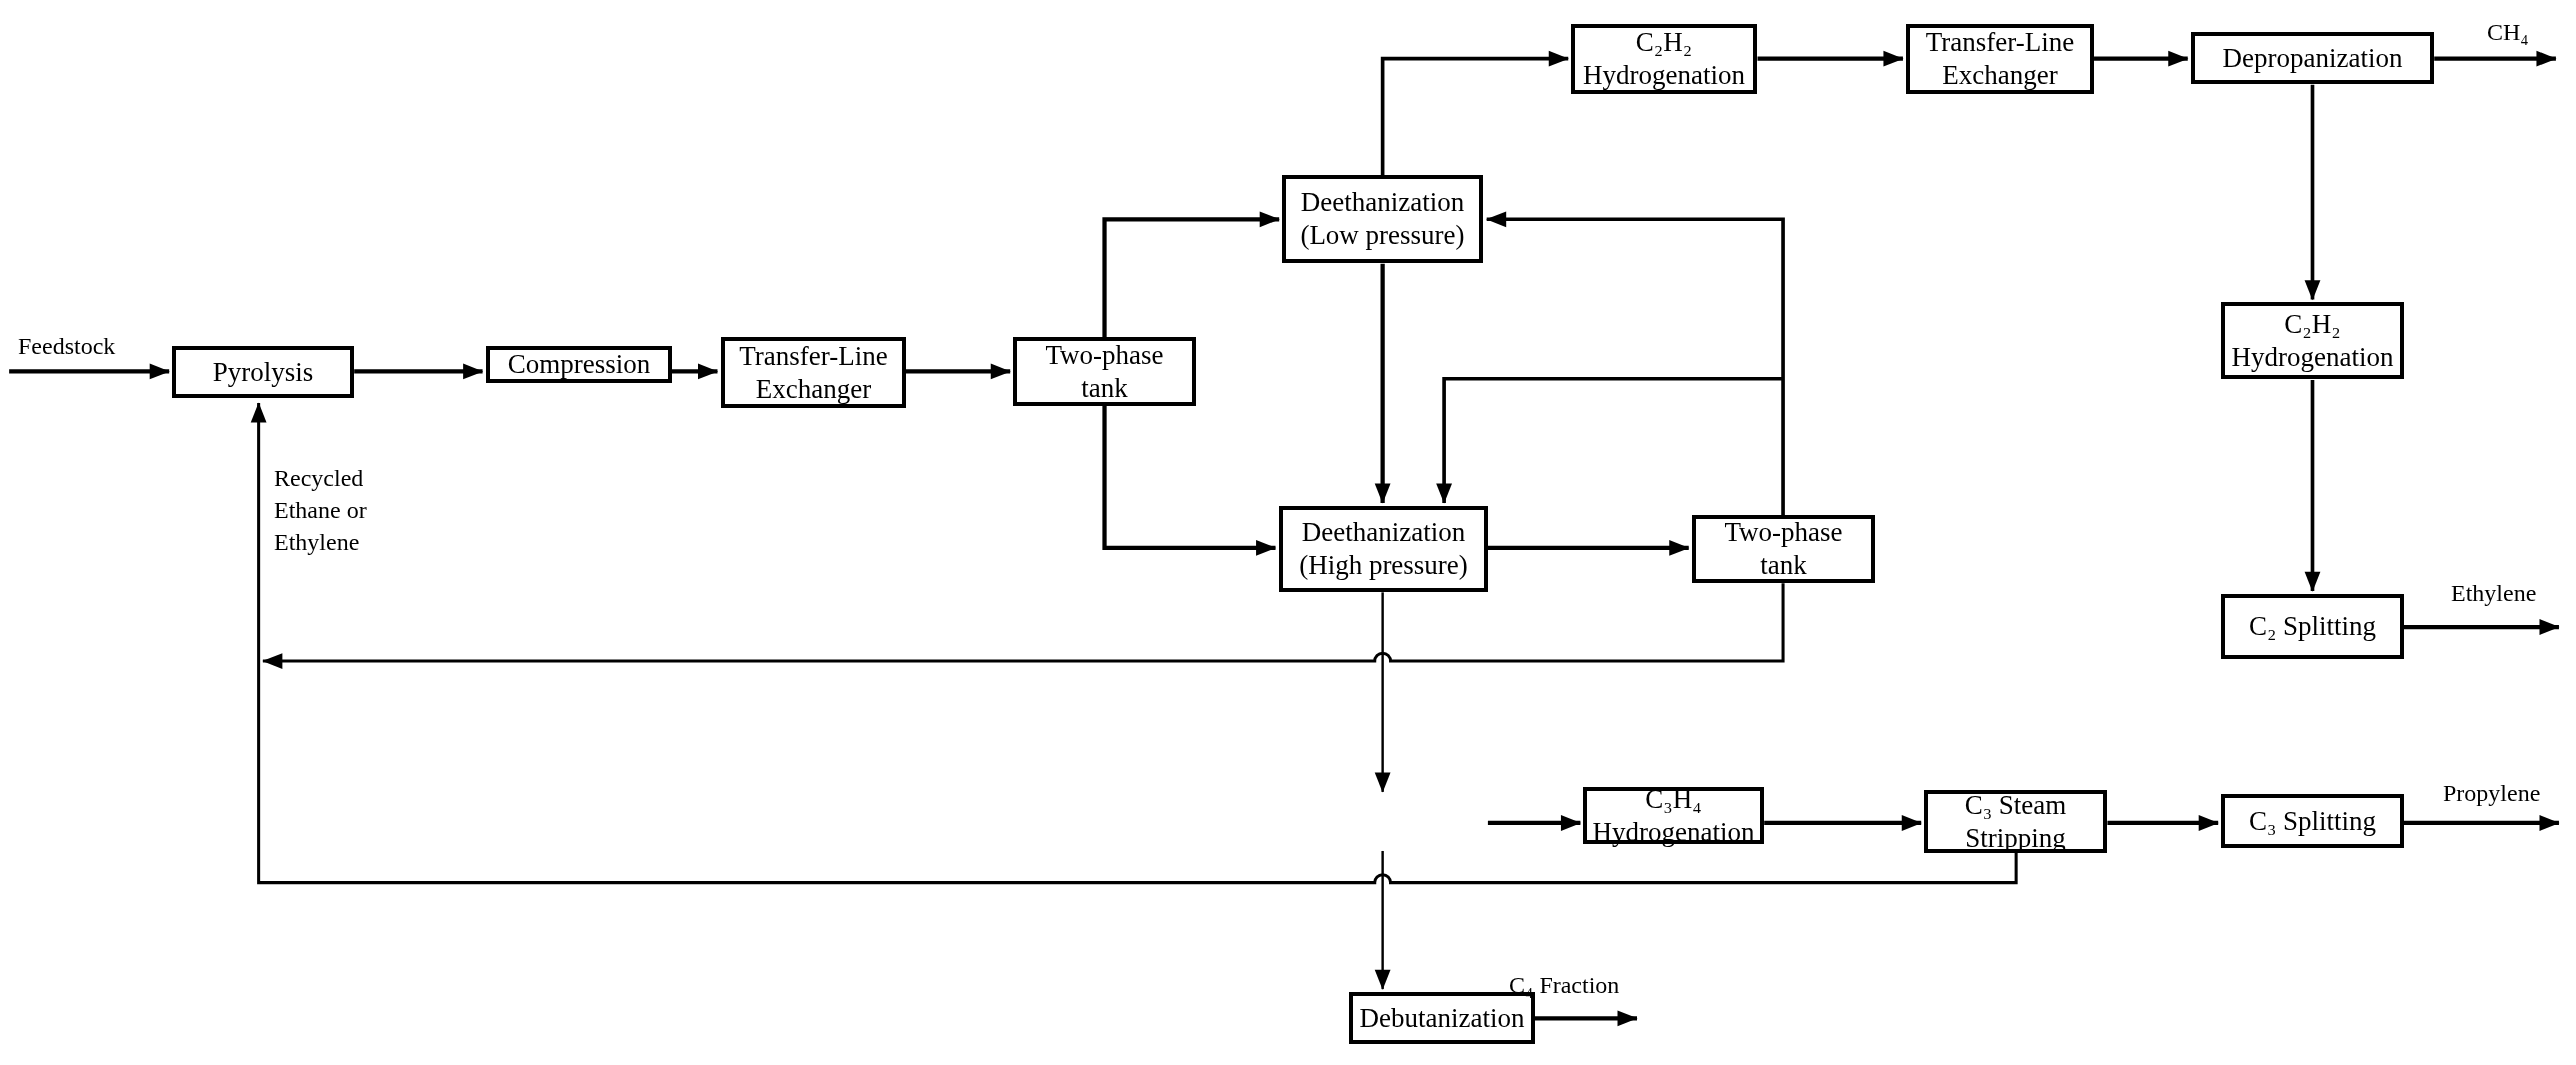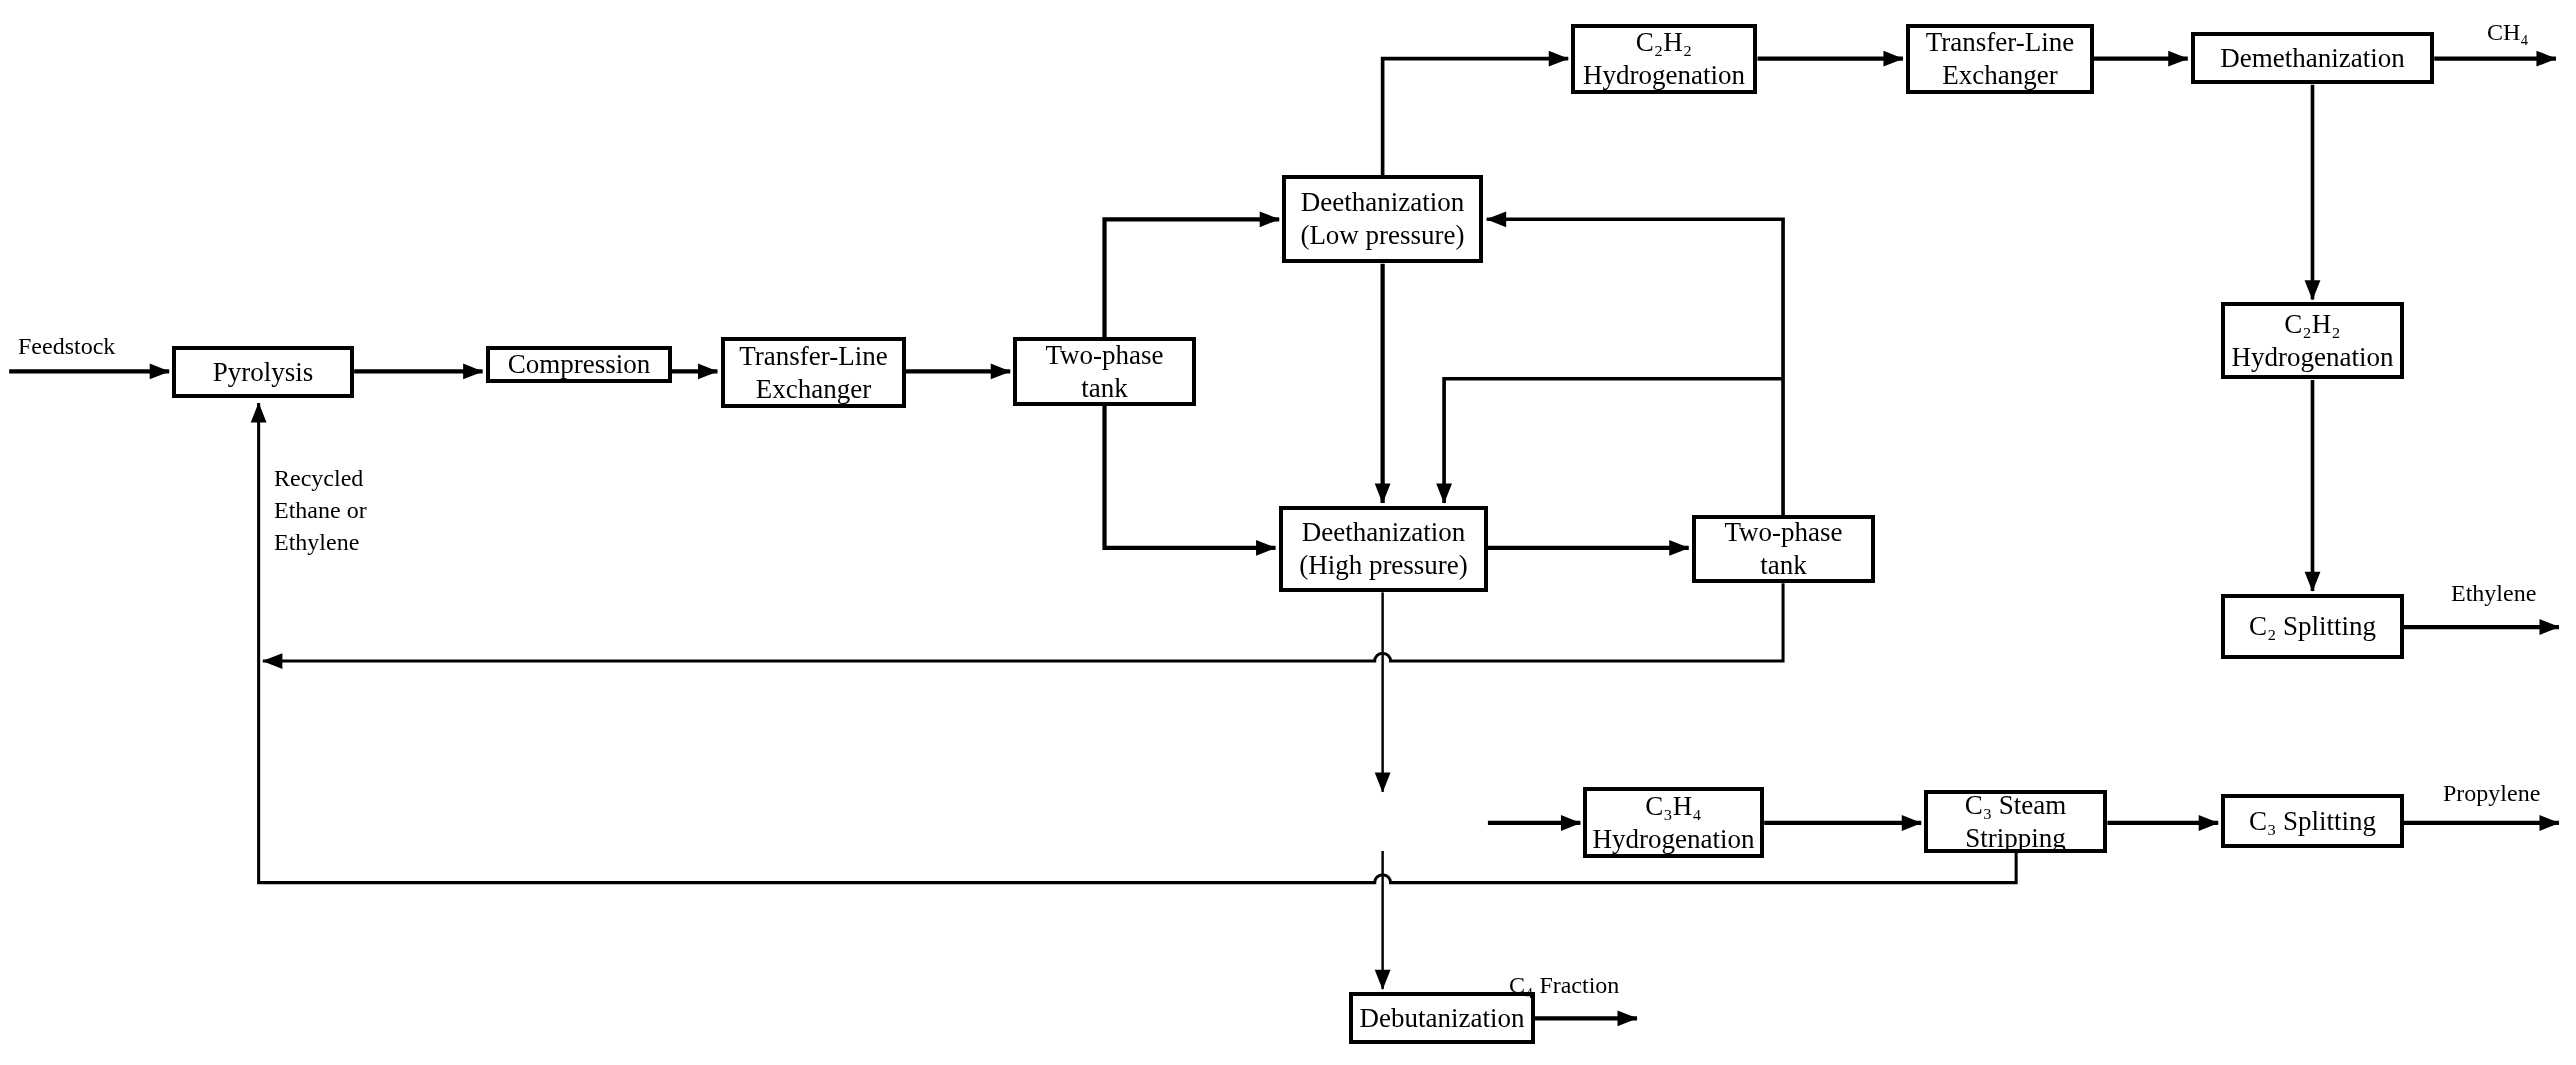--- a/index.html
+++ b/index.html
@@ -21,21 +21,21 @@
   #nb-tank1       {left:1013px;top:337px; width:183px;height:69px;}
   #nb-deeth-lp    {left:1282px;top:175px; width:201px;height:88px;}
   #nb-c2h2-top    {left:1571px;top:24px;  width:186px;height:70px;}
   #nb-tle2        {left:1906px;top:24px;  width:188px;height:70px;}
   #nb-demeth      {left:2191px;top:32px;  width:243px;height:52px;}
   #nb-c2h2-right  {left:2221px;top:302px; width:183px;height:77px;}
   #nb-c2-split    {left:2221px;top:594px; width:183px;height:65px;}
   #nb-deeth-hp    {left:1279px;top:506px; width:209px;height:86px;}
   #nb-tank2       {left:1692px;top:515px; width:183px;height:68px;}
   #nb-deprop      {left:1278px;top:795px;width:210px;height:56px;}
-  #nb-c3h4        {left:1583px;top:787px;width:181px;height:71px;}
+  #nb-c3h4        {left:1583px;top:787px;width:181px;height:57px;}
   #nb-c3strip     {left:1924px;top:790px;width:183px;height:63px;}
   #nb-c3-split    {left:2221px;top:794px;width:183px;height:54px;}
   #nb-debutan     {left:1349px;top:992px;width:186px;height:52px;}
 
   
   #sl-feedstock {left:18px;  top:330px;}
   #sl-recycle   {left:274px; top:462px;}
   #sl-ch4       {left:2487px;top:16px;}
   #sl-ethylene  {left:2451px;top:577px;}
   #sl-propylene {left:2443px;top:777px;}
@@ -98,21 +98,21 @@
   <div class="node" id="nb-tle1">Transfer-Line
 Exchanger</div>
   <div class="node" id="nb-tank1">Two-phase
 tank</div>
   <div class="node" id="nb-deeth-lp">Deethanization
 (Low pressure)</div>
   <div class="node" id="nb-c2h2-top">C₂H₂
 Hydrogenation</div>
   <div class="node" id="nb-tle2">Transfer-Line
 Exchanger</div>
-  <div class="node" id="nb-demeth">Demethanization</div>
+  <div class="node" id="nb-demeth">Depropanization</div>
   <div class="node" id="nb-c2h2-right">C₂H₂
 Hydrogenation</div>
   <div class="node" id="nb-c2-split">C₂ Splitting</div>
   <div class="node" id="nb-deeth-hp">Deethanization
 (High pressure)</div>
   <div class="node" id="nb-tank2">Two-phase
 tank</div>
   <div class="node" id="nb-c3h4">C₃H₄
 Hydrogenation</div>
   <div class="node" id="nb-c3strip">C₃ Steam

